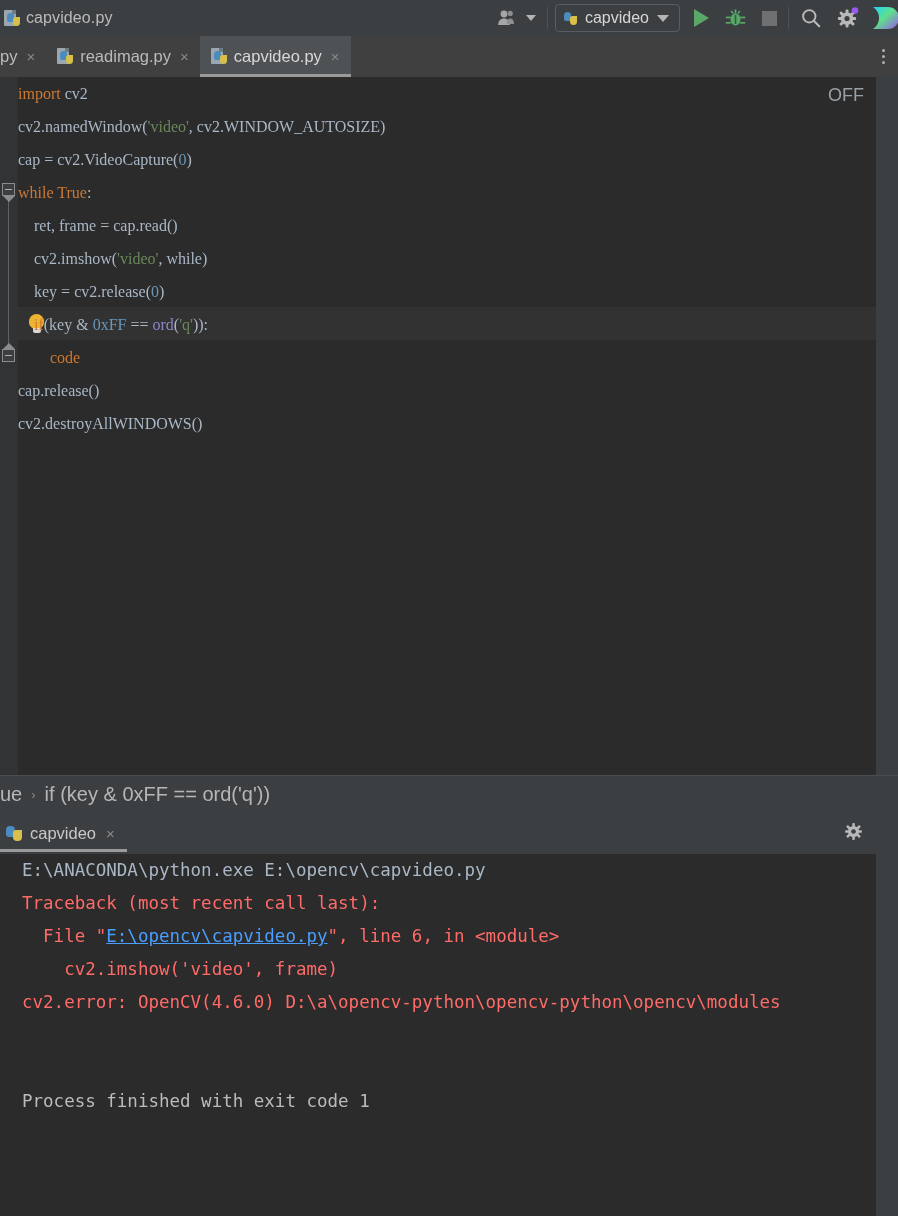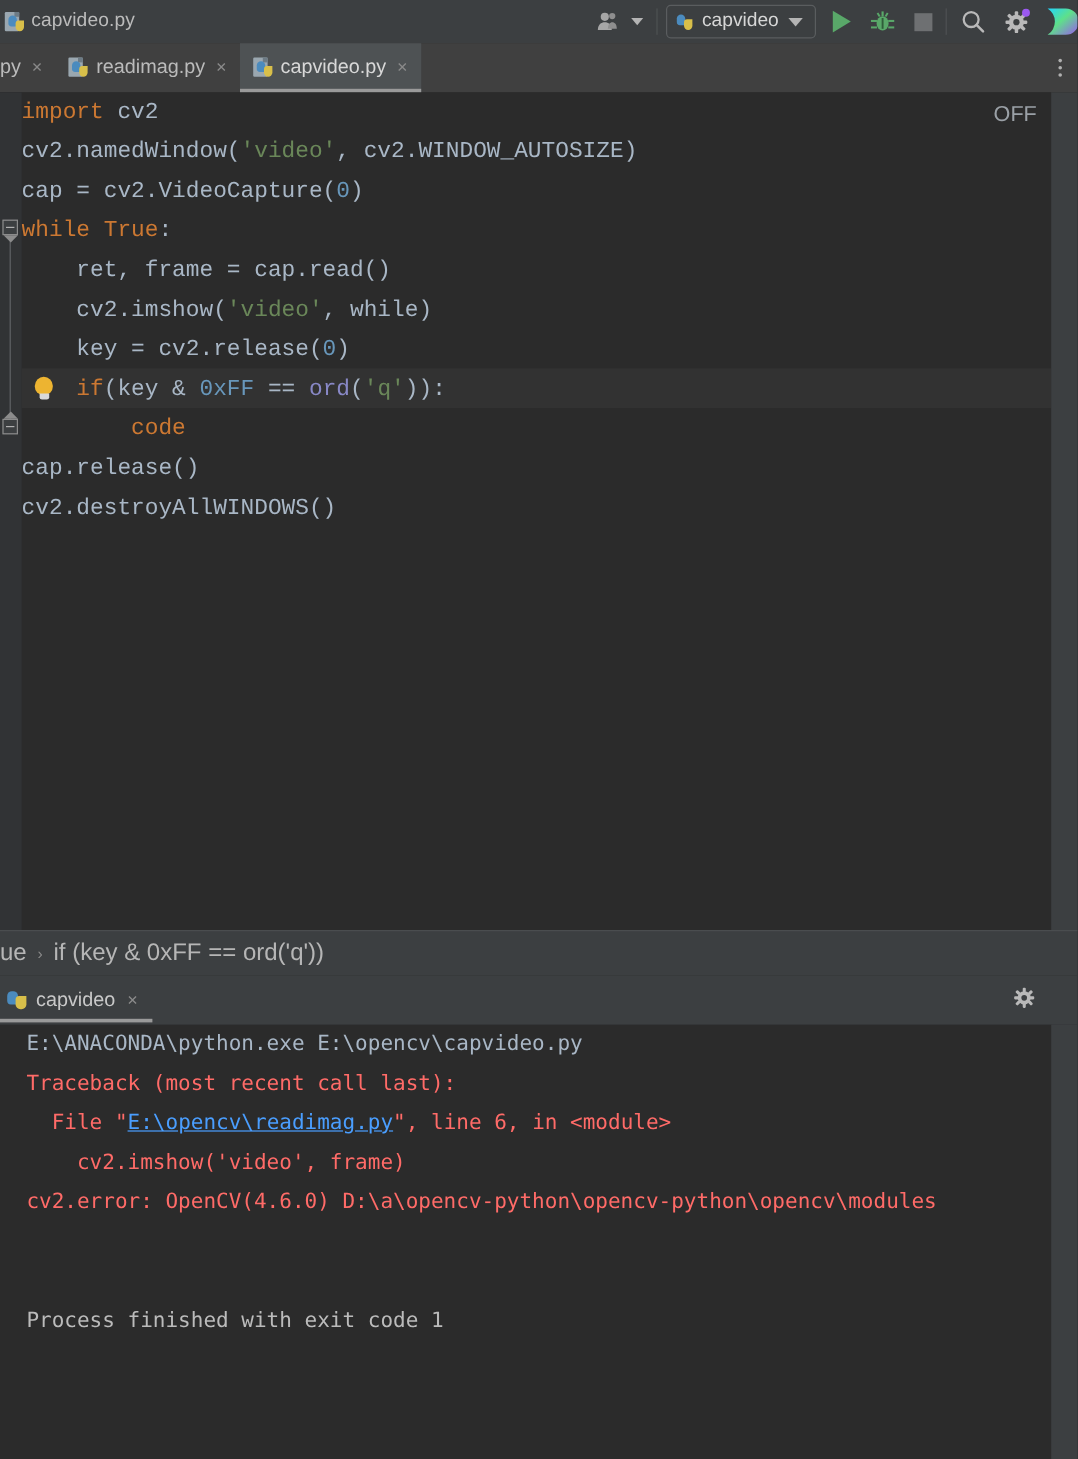--- a/index.html
+++ b/index.html
@@ -227,22 +227,22 @@
     left: 18px; top: 0;
     right: 0; bottom: 0;
     overflow: hidden;
   }
   .code-line {
     position: absolute;
     left: 0;
     height: 33px;
     line-height: 33px;
     white-space: pre;
-    font-family: Liberation Mono, monospace;
-    font-size: 19px;
+    font-family: Liberation Serif, serif;
+    font-size: 16px;
     color: #a9b7c6;
   }
   .hl-row {
     position: absolute;
     left: 18px; right: 0;
     height: 33px;
     background: #323232;
   }
   .kw  { color: #cc7832; }
   .str { color: #6a8759; }
@@ -596,20 +596,20 @@
       <div>
         <span class="minimize-bar"></span>
       </div>
     </div>
   </div>
 
   <div class="console-left-edge"></div>
   <div class="console-body">
     <div class="con-line" style="top:0px"><span class="pln">E:\ANACONDA\python.exe E:\opencv\capvideo.py</span></div>
     <div class="con-line con-err" style="top:33px">Traceback (most recent call last):</div>
-    <div class="con-line con-err" style="top:66px"><span>  File "</span><span class="con-link">E:\opencv\readimag.py</span><span>", line 6, in &lt;module&gt;</span></div>
+    <div class="con-line con-err" style="top:66px"><span>  File "</span><span class="con-link">E:\opencv\capvideo.py</span><span>", line 6, in &lt;module&gt;</span></div>
     <div class="con-line con-err" style="top:99px">    cv2.imshow('video', frame)</div>
     <div class="con-line con-err" style="top:132px">cv2.error: OpenCV(4.6.0) D:\a\opencv-python\opencv-python\opencv\modules</div>
     <div class="con-line" style="top:231px">Process finished with exit code 1</div>
   </div>
   <div class="console-strip"></div>
 
 </div>
 
 </body></html>

